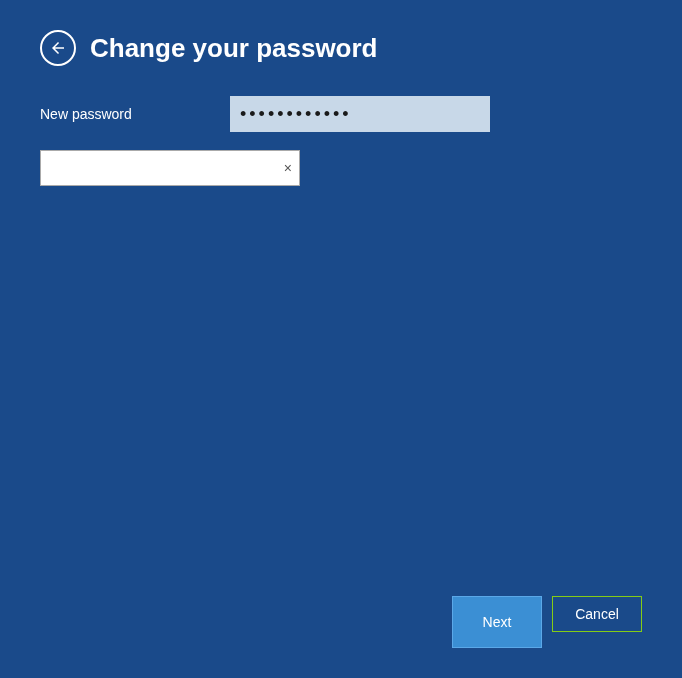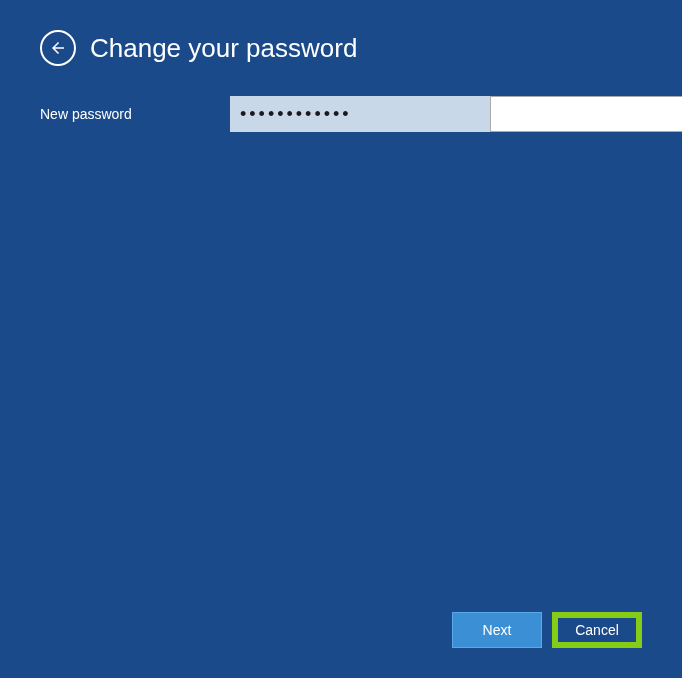--- a/index.html
+++ b/index.html
@@ -49,26 +49,27 @@
     }
 
     .back-button svg {
       width: 18px;
       height: 18px;
       fill: #ffffff;
     }
 
     .page-title {
       font-size: 26px;
-      font-weight: 400;
+      font-weight: 700;
       color: #ffffff;
     }
 
     .form-area {
       display: flex;
+      flex-direction: column;
       gap: 0px;
     }
 
     .form-row {
       display: flex;
       align-items: center;
       margin-bottom: 18px;
     }
 
     .form-label {
@@ -126,34 +127,34 @@
     .bottom-buttons {
       position: absolute;
       bottom: 30px;
       right: 40px;
       display: flex;
       gap: 10px;
     }
 
     .btn-next {
       width: 90px;
-      height: 36px;
+      height: 52px;
       background-color: #3b8fd4;
       border: 1px solid #5ba8e8;
       color: #ffffff;
       font-size: 14px;
       cursor: pointer;
       font-family: 'Segoe UI', Tahoma, Geneva, Verdana, sans-serif;
     }
 
     .btn-cancel {
       width: 90px;
       height: 36px;
       background-color: transparent;
-      border: 6px solid #84cc16;
+      border: 1px solid #84cc16;
       color: #ffffff;
       font-size: 14px;
       cursor: pointer;
       font-family: 'Segoe UI', Tahoma, Geneva, Verdana, sans-serif;
     }
   </style>
 </head>
 <body>
 
 <div class="page-container">

